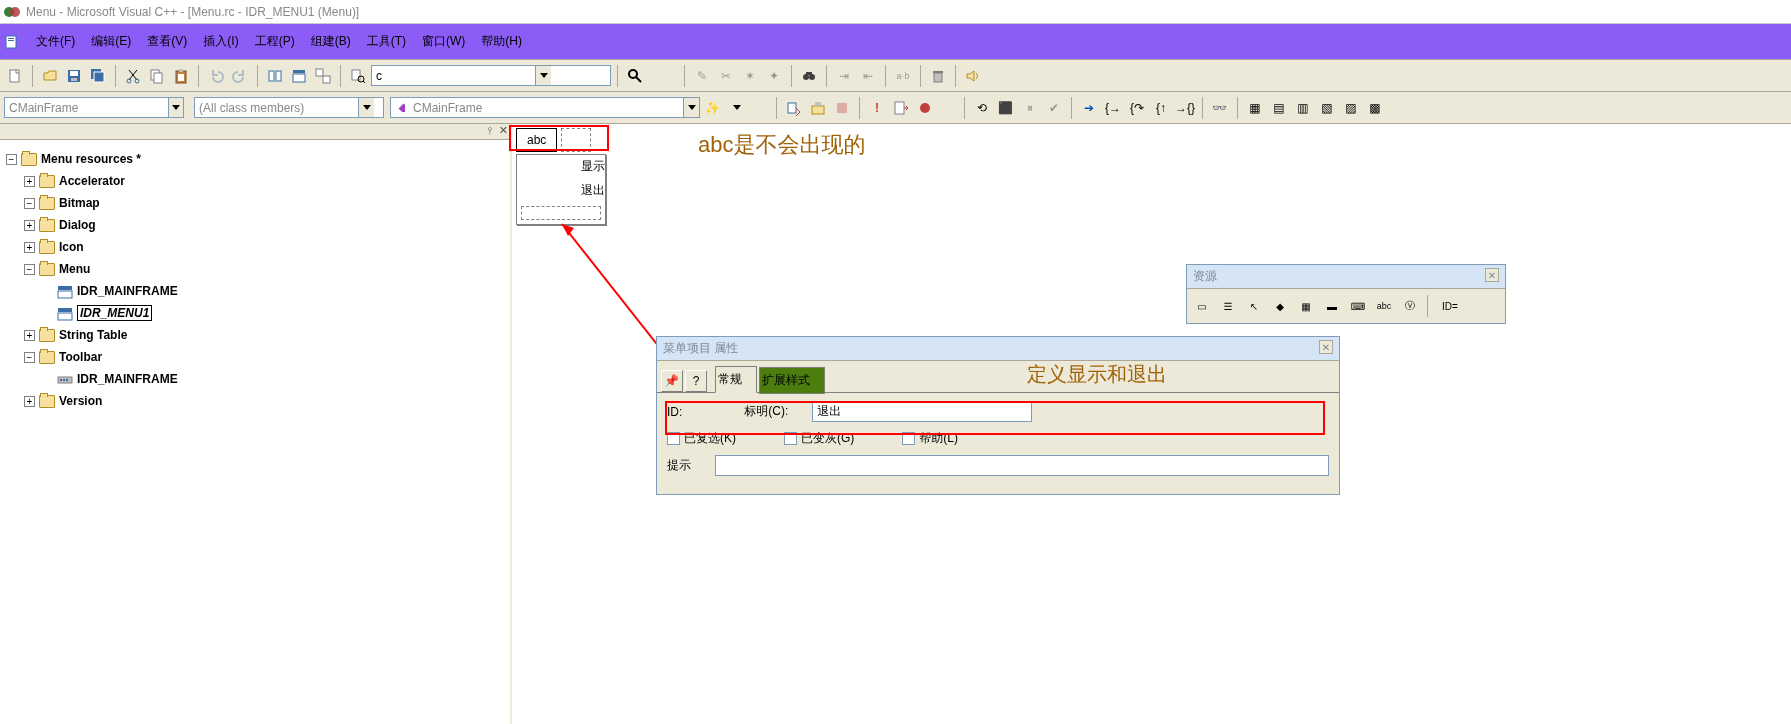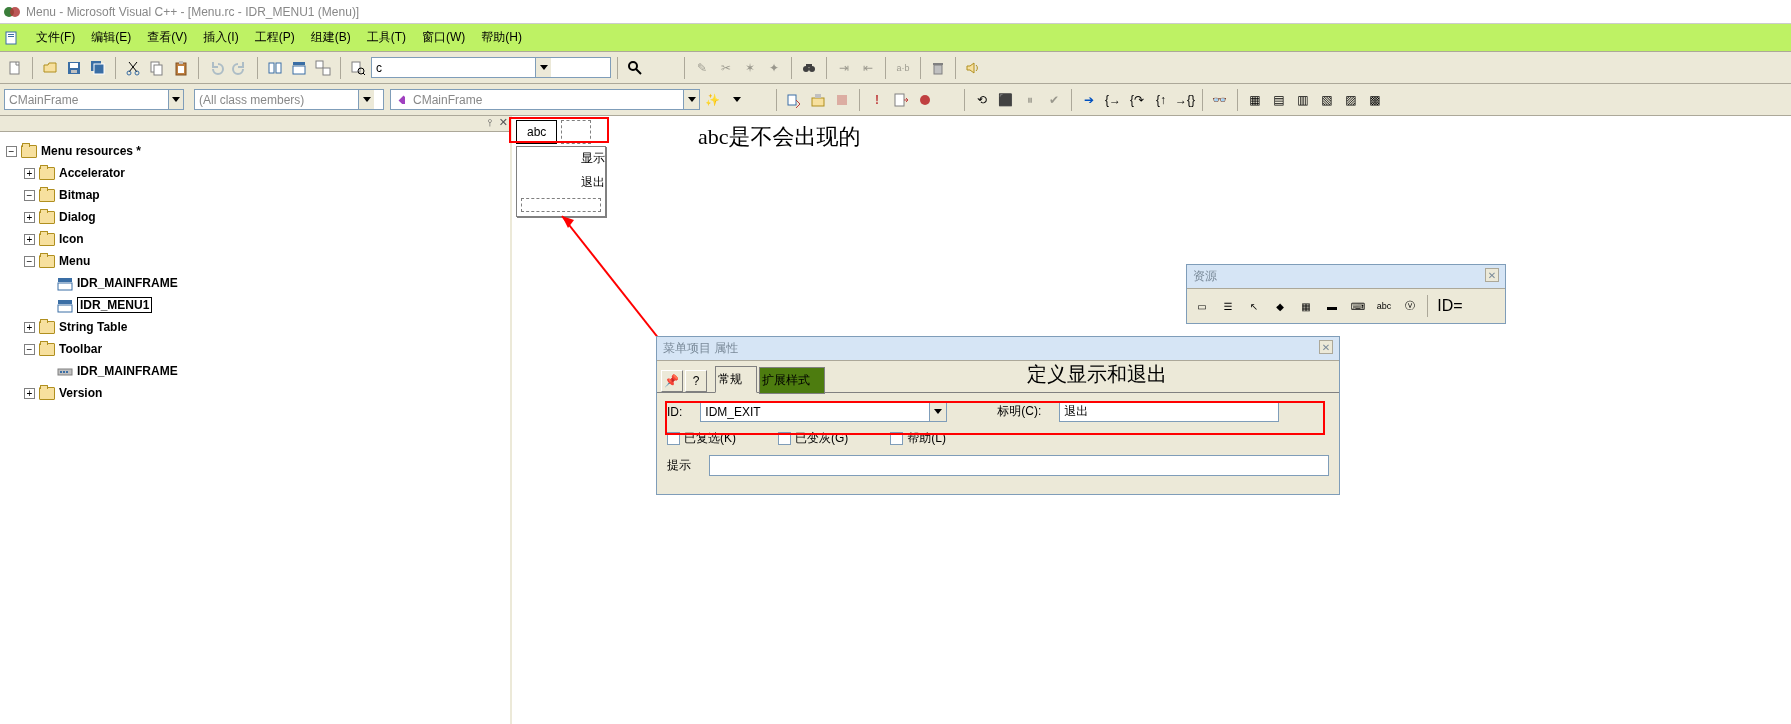--- a/index.html
+++ b/index.html
@@ -1,19 +1,19 @@
 <!DOCTYPE html>
 <html><head>
 <meta charset="utf-8">
 <style>
   * { box-sizing: border-box; font-family: "Microsoft YaHei", "SimSun", Tahoma, sans-serif; font-size: 12px; }
   body { margin:0; padding:0; background:#fff; width:1791px; height:724px; position:relative; overflow:hidden; color:#000;}
   .titlebar { height:24px; background:#fff; border-bottom:1px solid #ccc; display:flex; align-items:center; padding:0 4px; color:#888;}
   .titlebar .logo { width:16px; height:16px; margin-right:6px; display:inline-block;}
-  .menubar { height:28px; background:#bef264; border-bottom:1px solid #aca899; display:flex; align-items:center; padding:0 4px;}
+  .menubar { height:36px; background:#8b5cf6; border-bottom:1px solid #aca899; display:flex; align-items:center; padding:0 4px;}
   .menubar .mico { width:16px;height:16px;margin-right:8px;display:inline-block;}
   .menubar span.item { padding:4px 8px; color:#000; cursor:default;}
   .toolbarrow { background:#ece9d8; border-bottom:1px solid #aca899; display:flex; align-items:center; padding:2px 4px; gap:2px; min-height:32px;}
   .toolbarrow .sep { width:1px; height:22px; background:#aca899; margin:0 4px;}
   .toolbarrow .btn { width:22px; height:22px; display:flex; align-items:center; justify-content:center; border:1px solid transparent;}
   .toolbarrow .disabled{ opacity:.35;}
   .combo { display:flex; align-items:center; border:1px solid #7f9db9; background:#fff; height:21px;}
   .combo input{ border:none; outline:none; height:19px; padding:0 4px; background:#fff;}
   .combo .arrow{ width:16px;height:19px;background:#ece9d8;border-left:1px solid #7f9db9;display:flex;align-items:center;justify-content:center;}
   .grey {color:#888;}
@@ -22,47 +22,47 @@
   .left-pane .paneheader{ height:16px; background:#ece9d8; border-bottom:1px solid #aca899; position:relative;}
   .left-pane .paneheader .pin{position:absolute;right:18px;top:1px;font-size:10px;color:#555;}
   .left-pane .paneheader .x{position:absolute;right:2px;top:0;font-size:11px;color:#555;}
   .tree { padding:8px 6px; font-family:"MS Sans Serif","Microsoft Sans Serif",sans-serif; font-size:13px;}
   .tree .row{ display:flex; align-items:center; height:22px; white-space:nowrap;}
   .tree .exp{ width:11px;height:11px; border:1px solid #808080; margin-right:4px; display:flex;align-items:center;justify-content:center;font-size:10px;line-height:9px;color:#000;background:#fff;}
   .tree .noexp{width:15px;display:inline-block;}
   .tree .folder{ width:16px;height:13px;background:#f7e09e;border:1px solid #b08f1f;border-radius:1px;margin-right:4px;display:inline-block;position:relative;}
   .tree .folder::before{content:"";position:absolute;top:-3px;left:0;width:6px;height:3px;background:#f7e09e;border:1px solid #b08f1f;border-bottom:none;border-radius:1px 1px 0 0;}
   .tree .leaf{ width:16px;height:14px;margin-right:4px;display:inline-block;}
-  .tree .sel{ border:1px solid #000; background:#fff; padding:0 2px;}
+  .tree .sel{ border:1px solid #000; background:#fff; padding:0 2px;font-style:italic;}
   .tree b{font-weight:bold;}
   .indent1{padding-left:18px;} .indent2{padding-left:36px;}
   .right-area { flex:1; position:relative; background:#fff;}
   .menu-editor { position:absolute; left:4px; top:4px; }
   .menu-editor .headrow{display:flex;}
   .menu-editor .mh{ padding:4px 10px; border:1px solid #000; background:#fff;}
   .menu-editor .mh-empty{ padding:4px 14px; border:1px dashed #808080; background:#fff; margin-left:4px;}
   .menu-editor .dropdown{ border:1px solid #808080; background:#fff; box-shadow:1px 1px 0 #808080; margin-top:2px; width:90px;}
   .menu-editor .dropdown div{ padding:3px 0; text-align:right; border-bottom:1px solid transparent;}
   .menu-editor .dropdown .empty{border:1px dashed #808080; margin:3px 4px 4px 4px; height:14px;}
-  .anno-red { color:#000000; font-size:22px; position:absolute; font-family:Liberation Serif, serif;}
+  .anno-red { color:#a16207; font-size:22px; position:absolute; font-family:Liberation Sans, sans-serif;}
   .redbox{ position:absolute; border:2px solid #ff0000;}
   svg.arrow{position:absolute;}
   .float-panel { position:absolute; background:#ece9d8; border:1px solid #7f9db9;}
   .float-panel .fp-title{ background:#d6e5f5; color:#7a8a99; padding:3px 6px; display:flex; justify-content:space-between; border-bottom:1px solid #aca899;}
   .float-panel .fp-title .xbtn{width:14px;height:14px;background:#ece9d8;border:1px solid #aca899;display:flex;align-items:center;justify-content:center;font-size:10px;}
   .res-panel { left:1186px; top:264px; width:320px;}
   .res-panel .body{ padding:6px 4px; display:flex; gap:4px; align-items:center; background:#ece9d8;}
   .res-panel .ibtn{width:22px;height:22px;border:1px solid #fff #808080 #808080 #fff; background:#ece9d8; display:flex;align-items:center;justify-content:center; font-size:10px;}
   .prop-panel { left:656px; top:336px; width:684px;}
   .prop-panel .tabs{ display:flex; align-items:flex-end; padding:4px 4px 0 4px; gap:0; background:#ece9d8;}
   .prop-panel .tabs .icobtn{ width:22px;height:22px;border:1px solid #fff; border-right-color:#808080;border-bottom-color:#808080; background:#ece9d8;display:flex;align-items:center;justify-content:center;margin-right:2px;}
   .prop-panel .tabs .tab{ padding:4px 14px 4px 2px; border:1px solid #808080; border-bottom:1px solid #ece9d8; background:#ece9d8; margin-right:2px; position:relative; top:1px;}
   .prop-panel .tabs .tab.inactive{ background:#4d7c0f; border-bottom:1px solid #808080; top:2px;}
   .prop-panel .form{ border-top:1px solid #808080; padding:8px 10px 10px 10px; background:#ece9d8;}
-  .prop-panel .form .line{ display:flex; align-items:center; margin-bottom:8px; gap:18px;}
+  .prop-panel .form .line{ display:flex; align-items:center; margin-bottom:8px; gap:24px;}
   .prop-panel label{ white-space:nowrap;}
   .prop-panel input[type=text]{ border:1px solid #7f9db9; height:21px; padding:0 4px; background:#fff;}
   .prop-panel .cbx{ width:13px;height:13px;border:1px solid #7f9db9;background:#fff;display:inline-block;margin-right:4px;}
   .prop-panel .cgroup{display:flex;align-items:center;margin-right:24px;}
   .dd{ display:flex;}
   .dd input{border:1px solid #7f9db9;height:21px;padding:0 4px;background:#fff;}
   .dd .ar{width:17px;height:21px;border:1px solid #7f9db9;border-left:none;background:#ece9d8;display:flex;align-items:center;justify-content:center;}
   .tri{width:0;height:0;border-left:4px solid transparent;border-right:4px solid transparent;border-top:5px solid #000;}
   .ico-svg{width:16px;height:16px;}
 </style>
@@ -431,47 +431,41 @@
     <div class="ibtn">▭</div>
     <div class="ibtn">☰</div>
     <div class="ibtn">↖</div>
     <div class="ibtn">◆</div>
     <div class="ibtn">▦</div>
     <div class="ibtn">▬</div>
     <div class="ibtn">⌨</div>
     <div class="ibtn" style="font-size:9px;">abc</div>
     <div class="ibtn">ⓥ</div>
     <div style="border-left:1px solid #aca899;height:22px;margin:0 2px;"></div>
-    <div class="ibtn" style="width:32px;font-size:16px;">ID=</div>
+    <div class="ibtn" style="width:32px;font-size:10px;">ID=</div>
   </div>
 </div>
 
 <div class="float-panel prop-panel">
   <div class="fp-title">
     <span>菜单项目 属性</span>
     <span class="xbtn">✕</span>
   </div>
   <div class="tabs">
     <div class="icobtn">📌</div>
     <div class="icobtn">?</div>
     <div style="width:6px"></div>
     <div class="tab">常规</div>
     <div class="tab inactive">扩展样式</div>
     <div style="flex:1"></div>
   </div>
   <div class="anno-red" style="left:370px;top:24px;font-size:20px;">定义显示和退出</div>
   <div class="form">
     <div class="line" style="position:relative;">
       <label>ID:</label>
-      <div class="dd">
-        <input style="width: 230px;" value="IDM_EXIT">
-        <div class="ar">
-            <div class="tri"></div>
-          </div>
-      </div>
       <div style="width:14px"></div>
       <label>标明(C):</label>
       <input type="text" style="width: 220px;" value="退出">
     </div>
 
     <div class="redbox" style="left:8px;top:64px;width:660px;height:34px;"></div>
 
     <div class="line">
       <div class="cgroup">
           <span class="cbx"></span>

